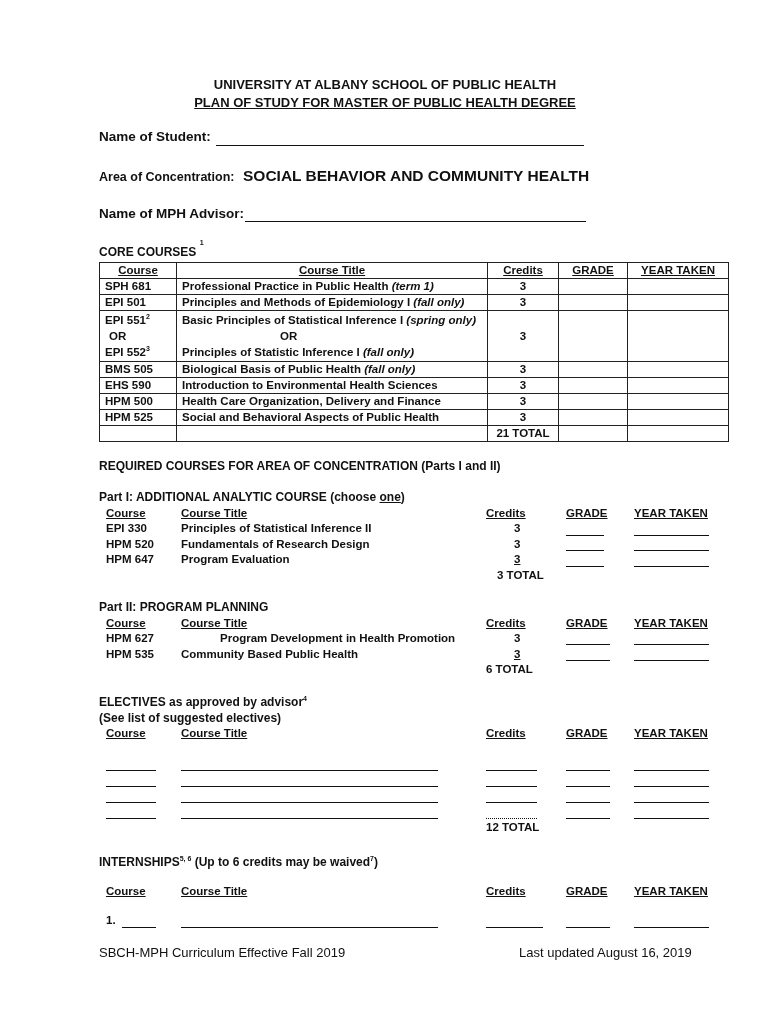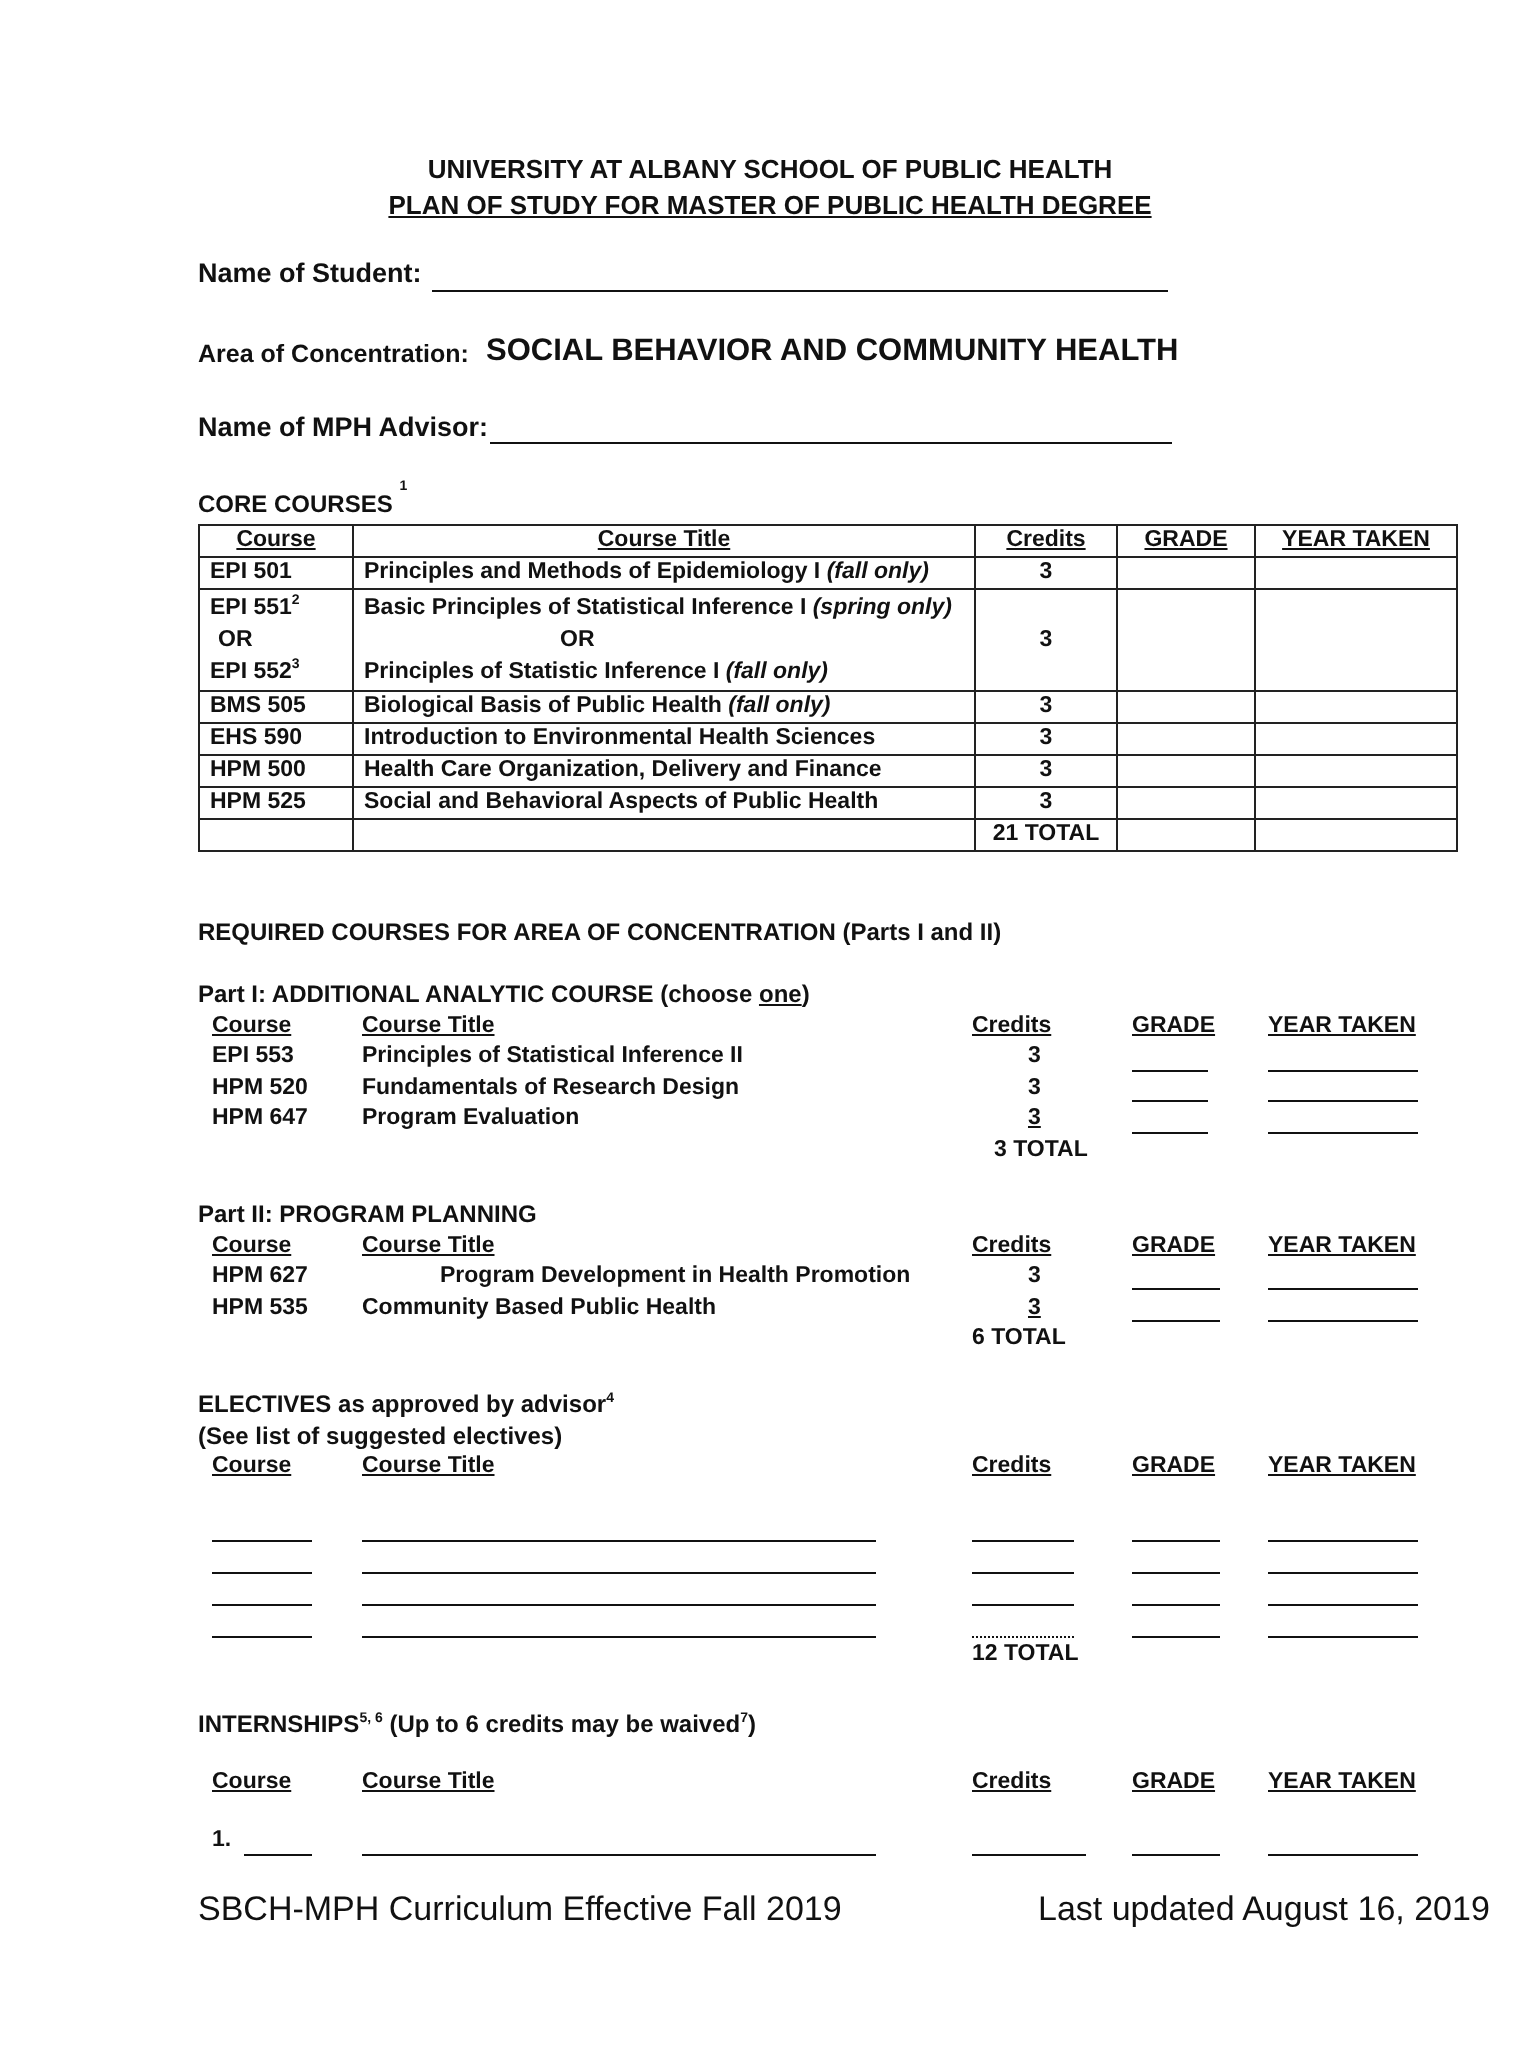--- a/index.html
+++ b/index.html
@@ -17,21 +17,21 @@
   table.core .dash-r { border-right:1px dashed #444; }
   table.core tr.first td { border-bottom:1px dashed #555; }
   .c1 { width:66px; }
   .c2 { width:300px; }
   .c3 { width:60px; text-align:center; }
   .c4 { width:58px; text-align:center; }
   .c5 { width:90px; text-align:center; }
   sup { font-size:7px; vertical-align:super; line-height:0; }
   .row { position:absolute; font-size:11.5px; font-weight:bold; }
   .ital { font-style:italic; }
-  .foot { font-size:17px; font-weight:normal; }
+  .foot { font-size:13px; font-weight:normal; }
 </style>
 </head>
 <body>
 
 <div class="abs hdr" style="top:77px;">UNIVERSITY AT ALBANY SCHOOL OF PUBLIC HEALTH</div>
 <div class="abs hdr" style="top:95px;"><span class="u">PLAN OF STUDY FOR MASTER OF PUBLIC HEALTH DEGREE</span></div>
 
 <div class="abs b" style="left:99px; top:129px; font-size:13.5px;">Name of Student:</div>
 <div class="line" style="left:216px; top:145px; width:368px;"></div>
 
@@ -46,20 +46,27 @@
 </div>
 
 <table class="core">
   <tbody>
       <tr style="height:16px;">
     <td class="c1" style="text-align:center;"><span class="u">Course</span></td>
     <td class="c2" style="text-align:center;"><span class="u">Course Title</span></td>
     <td class="c3"><span class="u">Credits</span></td>
     <td class="c4"><span class="u">GRADE</span></td>
     <td class="c5"><span class="u">YEAR TAKEN</span></td>
+  </tr>
+  <tr class="first">
+    <td>SPH 681</td>
+    <td><span>Professional Practice in Public Health</span> <span class="ital">(term 1)</span></td>
+    <td class="c3">3</td>
+    <td class="dash-r"></td>
+    <td></td>
   </tr>
   <tr>
     <td>EPI 501</td>
     <td><span>Principles and Methods of Epidemiology I</span> <span class="ital">(fall only)</span></td>
     <td class="c3">3</td>
     <td class="dash-r"></td>
     <td></td>
   </tr>
   <tr>
     <td style="line-height:16px; padding-top:1px; padding-bottom:1px;">
@@ -119,21 +126,21 @@
 <div class="abs t12" style="left:99px; top:490px;">
   <span>Part I: ADDITIONAL ANALYTIC COURSE (choose </span><span class="u">one</span><span>)</span>
 </div>
 
 <div class="row u" style="left:106px; top:507px;">Course</div>
 <div class="row u" style="left:181px; top:507px;">Course Title</div>
 <div class="row u" style="left:486px; top:507px;">Credits</div>
 <div class="row u" style="left:566px; top:507px;">GRADE</div>
 <div class="row u" style="left:634px; top:507px;">YEAR TAKEN</div>
 
-<div class="row" style="left:106px; top:522px;">EPI 553</div>
+<div class="row" style="left:106px; top:522px;">EPI 330</div>
 <div class="row" style="left:181px; top:522px;">Principles of Statistical Inference II</div>
 <div class="row" style="left:514px; top:522px;">3</div>
 <div class="line" style="left:566px; top:535px; width:38px;"></div>
 <div class="line" style="left:634px; top:535px; width:75px;"></div>
 
 <div class="row" style="left:106px; top:538px;">HPM 520</div>
 <div class="row" style="left:181px; top:538px;text-align:right;">Fundamentals of Research Design</div>
 <div class="row" style="left:514px; top:538px;">3</div>
 <div class="line" style="left:566px; top:550px; width:38px;"></div>
 <div class="line" style="left:634px; top:550px; width:75px;"></div>

